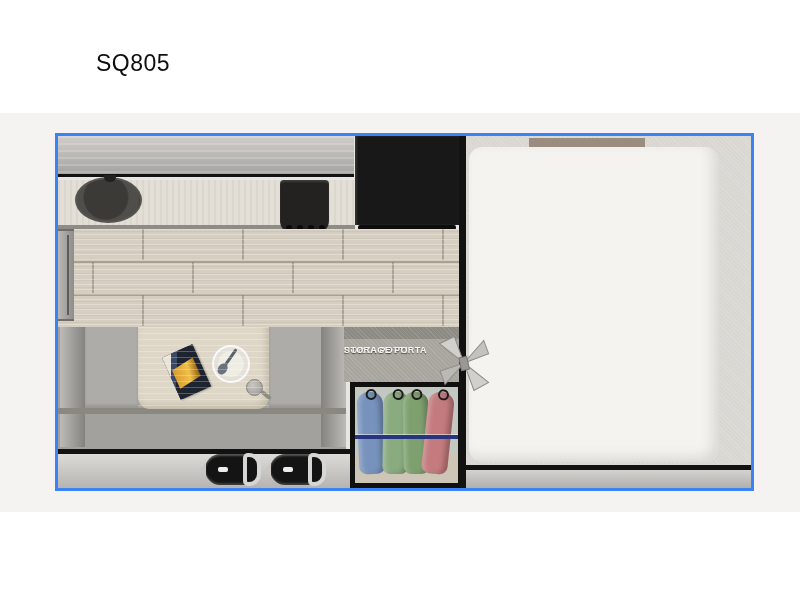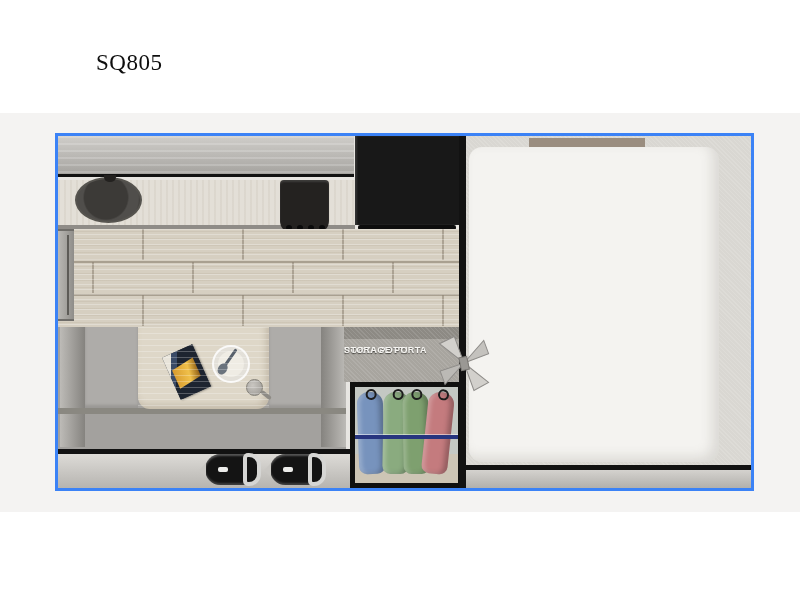--- a/index.html
+++ b/index.html
@@ -4,21 +4,21 @@
 <style>
   html,body{margin:0;padding:0;}
   body{
     width:800px;height:600px;position:relative;overflow:hidden;
     background:#ffffff;
     font-family:"Liberation Sans", sans-serif;
   }
   .bg-band{position:absolute;left:0;top:113px;width:800px;height:399px;background:#f4f3f2;}
   .model-title{
     position:absolute;left:96px;top:50px;
-    font-family:Liberation Serif, serif;font-size:23px;color:#0e0e0e;letter-spacing:.5px;
+    font-family:Liberation Sans, sans-serif;font-size:23px;color:#0e0e0e;letter-spacing:.5px;
   }
   
   .plan{
     position:absolute;left:55px;top:133px;width:693px;height:352px;
     border:3px solid #3b82f6;background:#e8e6e2;overflow:hidden;
   }
   .plan *{position:absolute;box-sizing:border-box;}
 
   
   .overhead{

